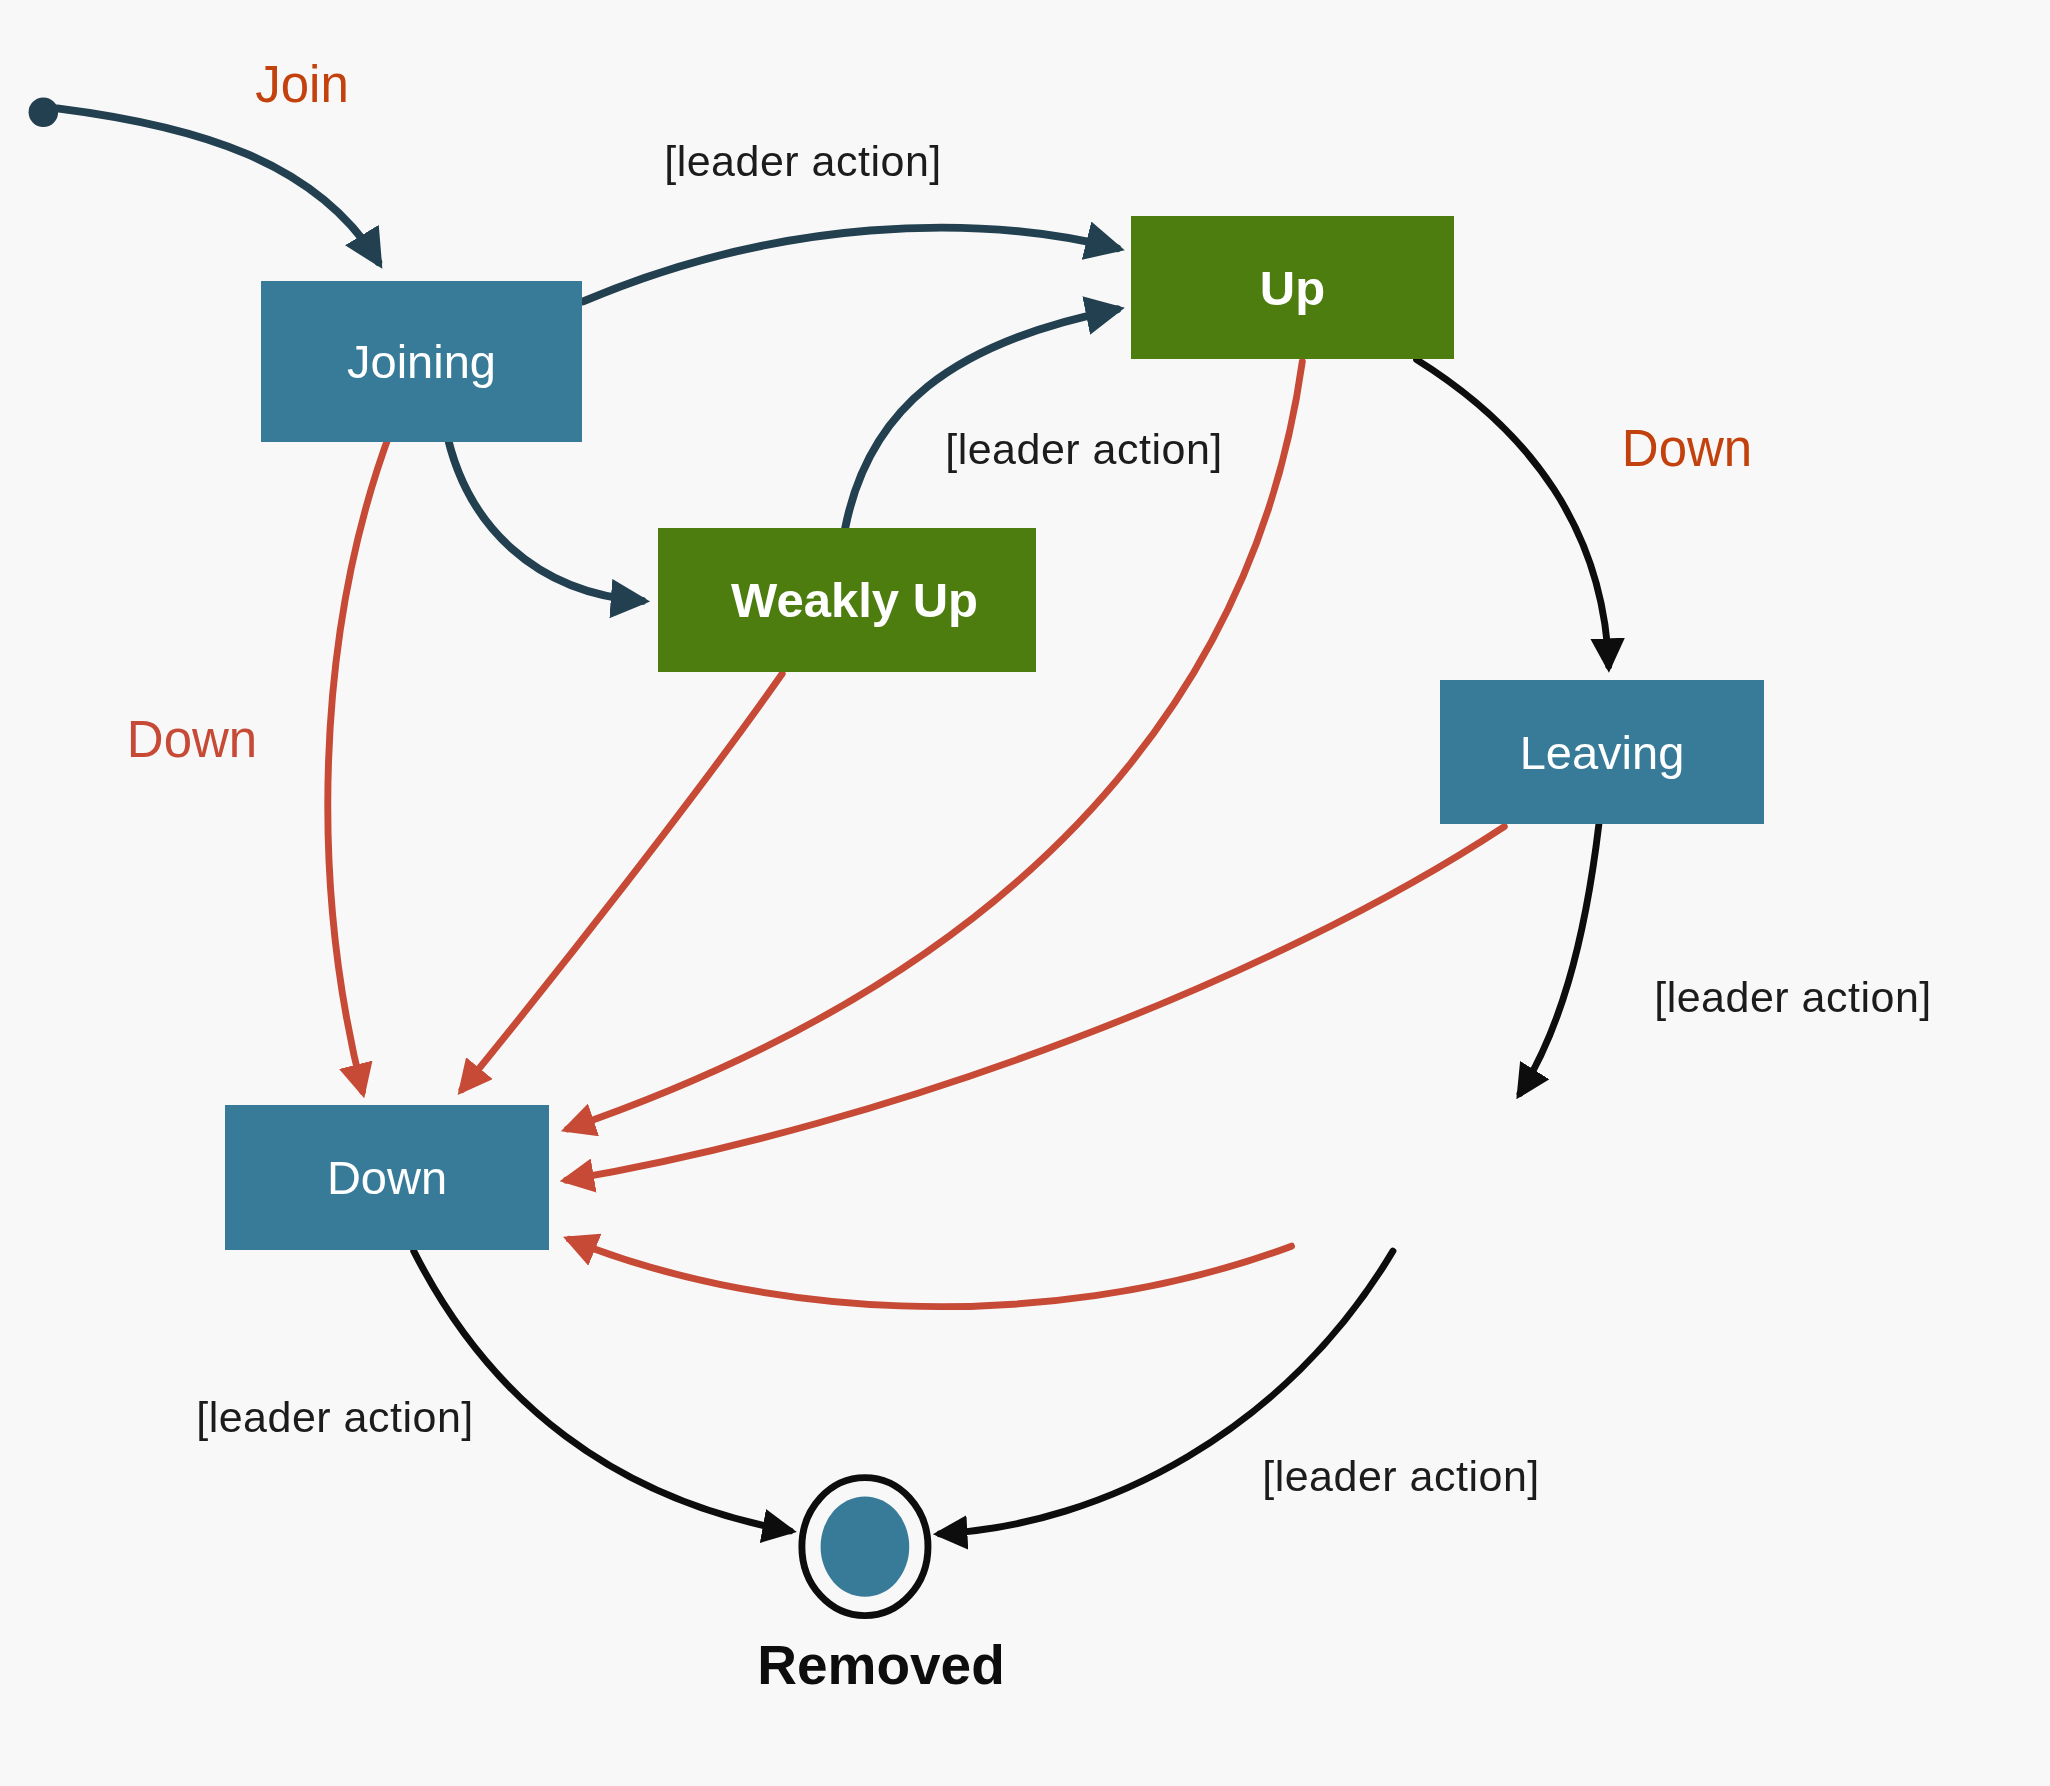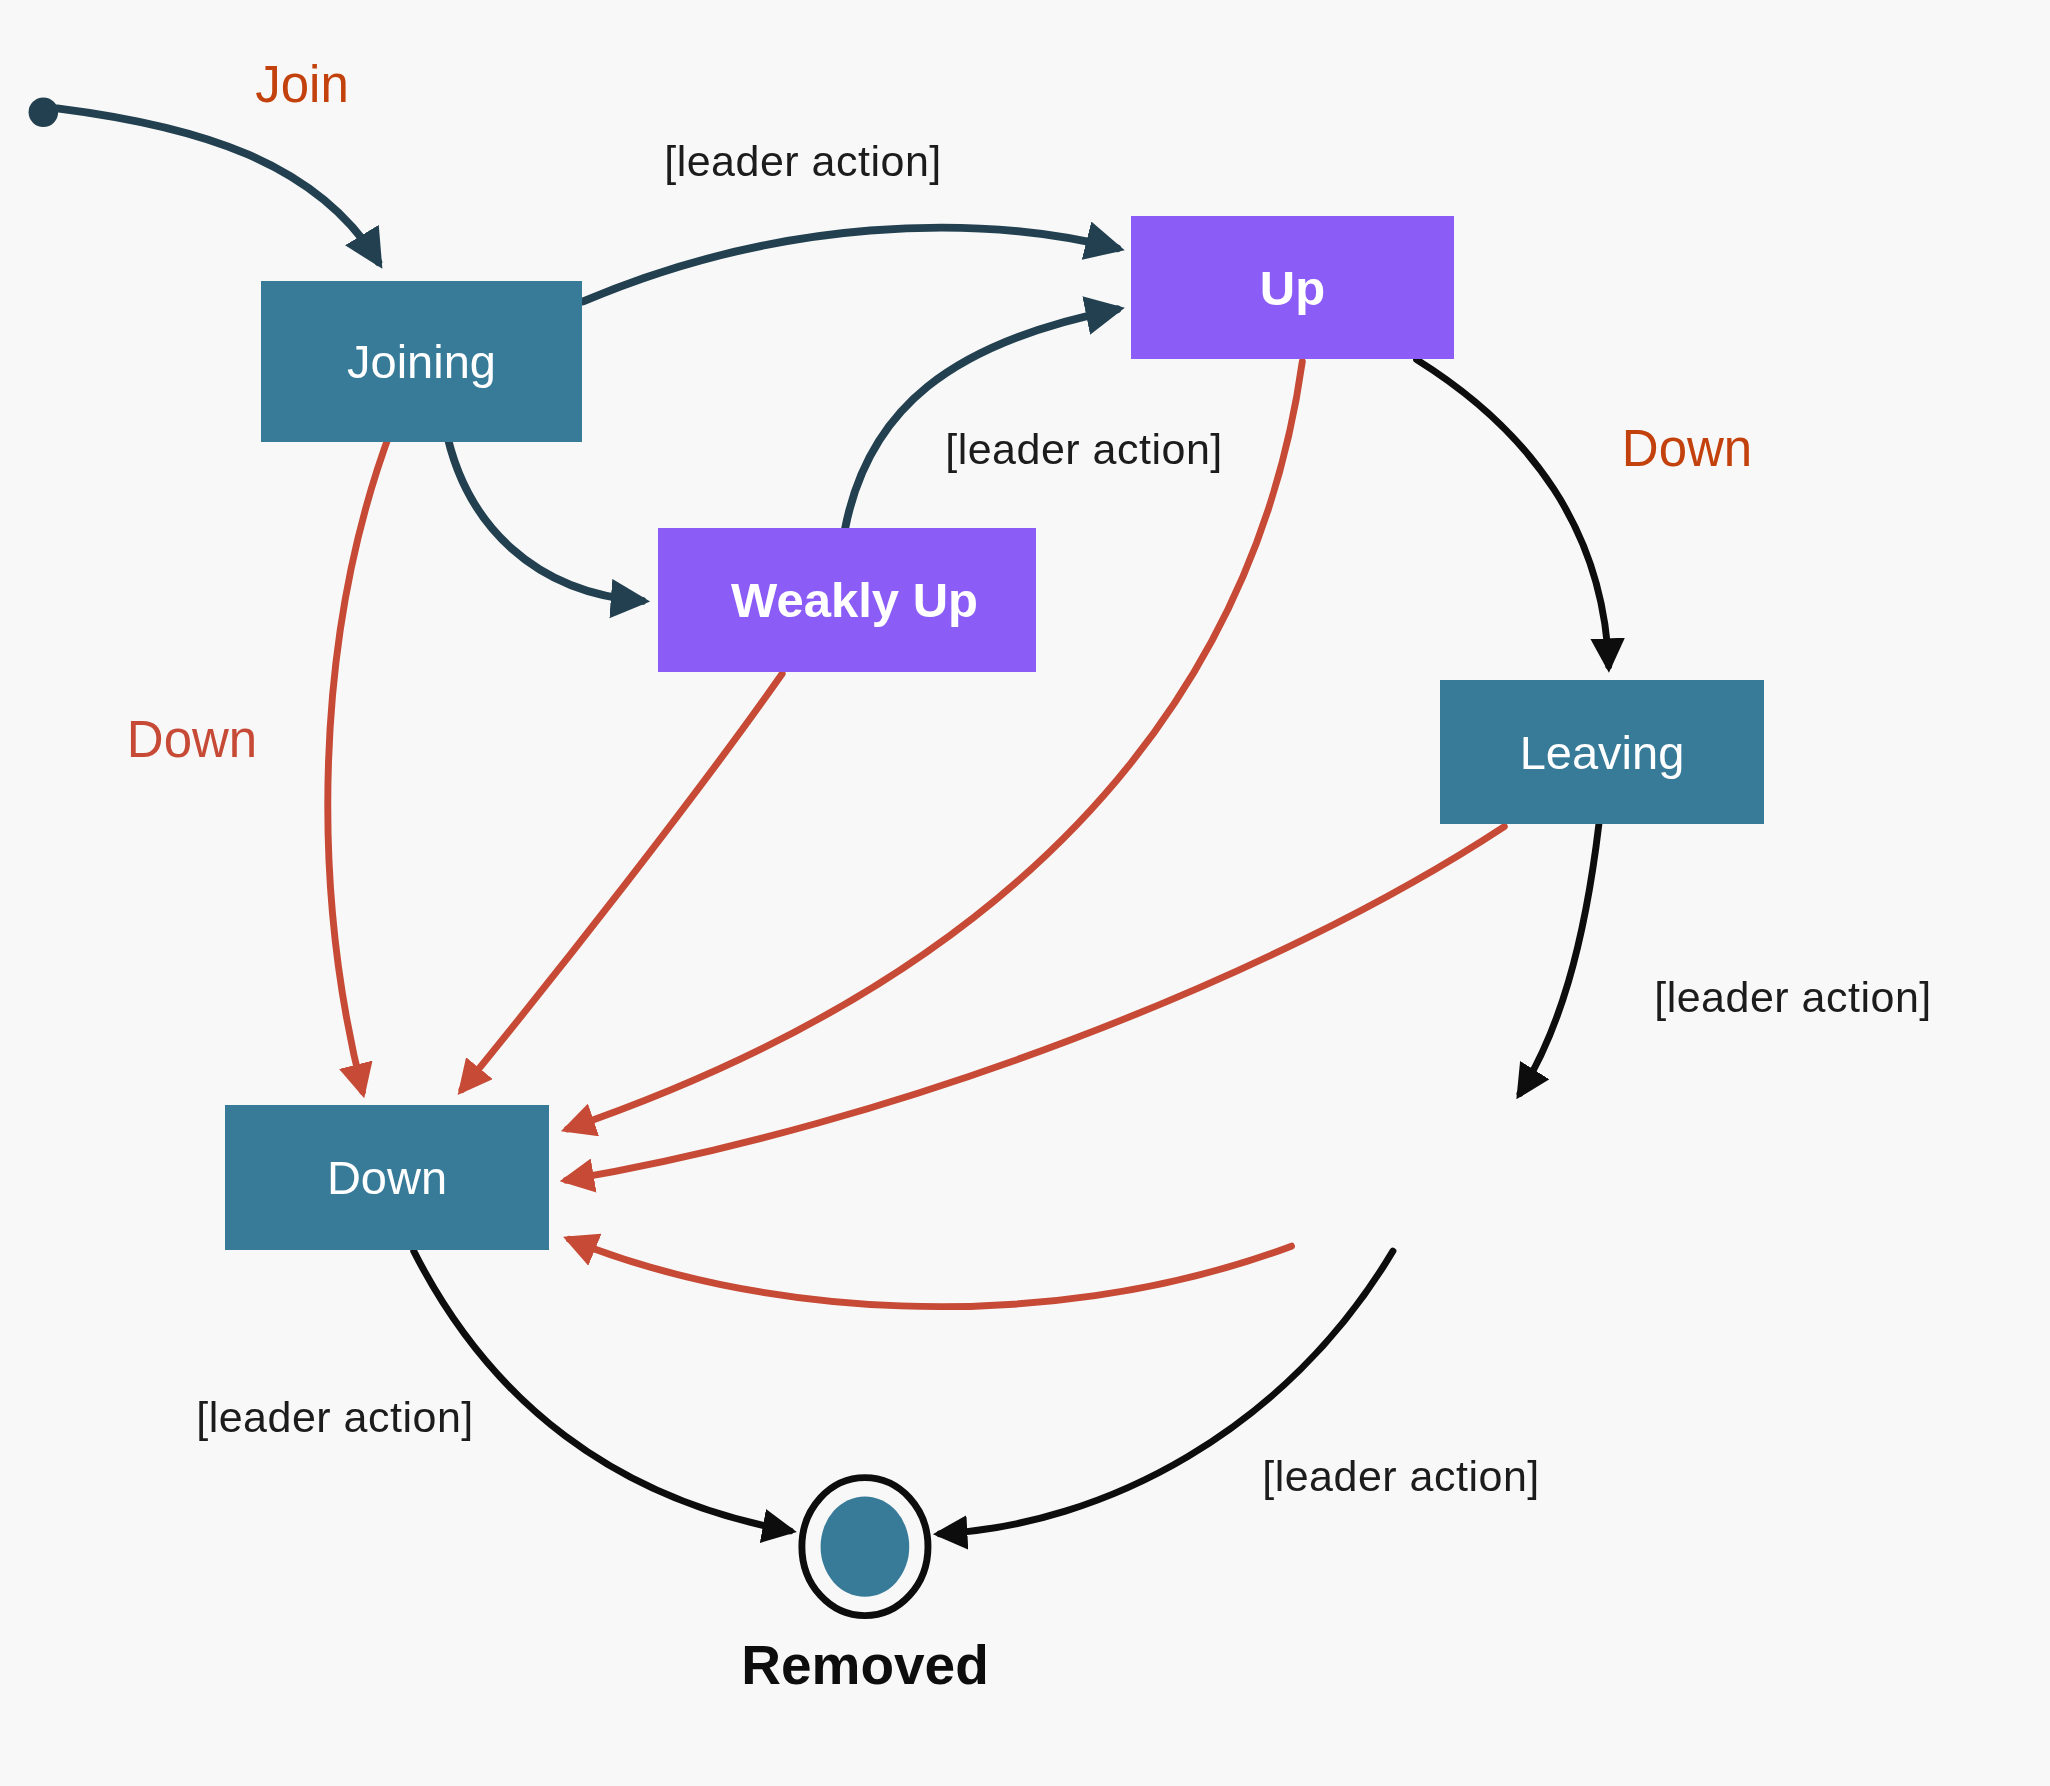--- a/index.html
+++ b/index.html
@@ -14,31 +14,31 @@
   .edges-svg { position: absolute; inset: 0; }
   .state {
     position: absolute;
     display: flex;
     align-items: center;
     justify-content: center;
     color: #ffffff;
     text-align: center;
   }
   .state.dark  { background: #377b99; font-size: 47px; font-weight: 400; }
-  .state.light { background: #8b5cf6; font-size: 49px; font-weight: 700; }
+  .state.light { background: #4d7c0f; font-size: 49px; font-weight: 700; }
   .lbl {
     position: absolute;
     transform: translate(-50%, -50%);
     white-space: nowrap;
     line-height: 1;
   }
   .lbl.event   { color: #c2410c; font-size: 51px; }
   .lbl.action  { color: #1c1c1c; font-size: 43px; font-weight: 400; letter-spacing: 0.5px; }
   .lbl.red     { color: #c64a35; font-size: 51px; }
-  .lbl.final   { color: #0d0d0d; font-size: 55px; font-weight: 700; }
+  .lbl.final   { color: #0d0d0d; font-size: 55px; font-weight: 700; margin-left: 16px; }
 </style>
 </head>
 <body>
 
 <div class="canvas">
 
   <svg class="edges-svg" viewBox="0 0 2082 1814" width="2051" height="1787">
     <defs>
       <marker id="head-navy" viewBox="0 0 10 10" refX="8" refY="5" markerWidth="5" markerHeight="5" orient="auto" markerUnits="strokeWidth">
         <path d="M0,0 L10,5 L0,10 z" fill="#22404f"></path>

